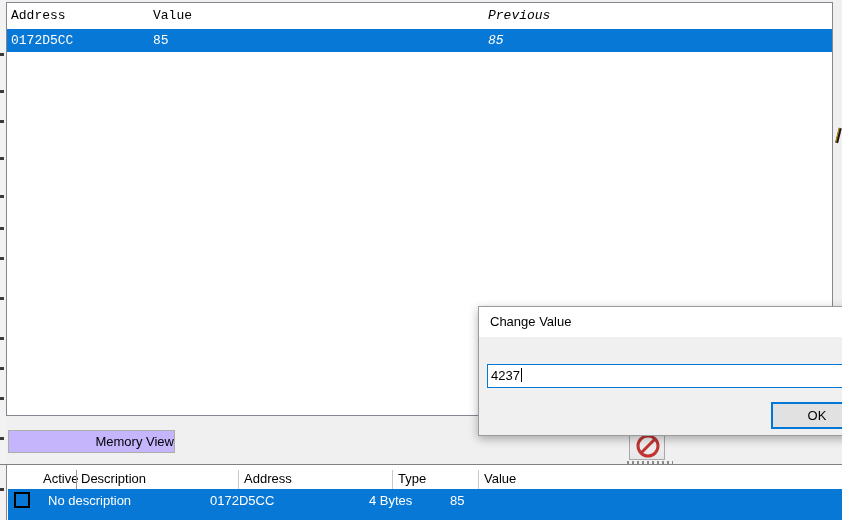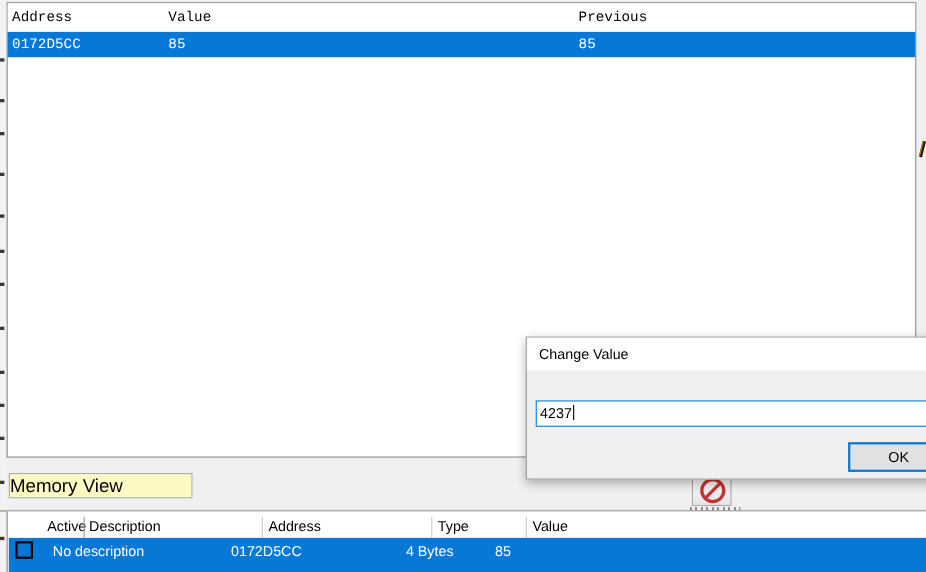--- a/index.html
+++ b/index.html
@@ -22,40 +22,40 @@
     left:6px; top:2px; width:827px; height:414px;
     background:#fff; border:1px solid #828790;
   }
   .found-header {
     position:absolute; left:0; top:0; right:0; height:26px;
     background:#fff; font-family:"Liberation Mono", monospace; font-size:13px;
   }
   .found-header span { position:absolute; top:5px; }
   .fh-address { left:4px; }
   .fh-value   { left:146px; }
-  .fh-prev    { left:519px; }
+  .fh-prev    { left:481px;font-style:italic; }
   .found-row {
     position:absolute; left:0; top:26px; right:0; height:23px;
     background:#0878d7; color:#fff;
     font-family:"Liberation Mono", monospace; font-size:13px;
   }
   .found-row span { position:absolute; top:4px; }
 
   
   .cutoff-glyph {
     left:837px; top:128px; width:3px; height:15px;
     background:#1a1a1a; transform:rotate(14deg);
     border-left:1px solid #c8860a;
   }
 
   
   .memview-btn {
     left:8px; top:430px; width:167px; height:23px;
-    background:#fef9c3; border:1px solid #adadad;
-    text-align:left; line-height:21px; font-size:17px; cursor:default;
+    background:#c4b5fd; border:1px solid #adadad;
+    text-align:right; line-height:21px; font-size:13px; cursor:default;
   }
 
   
   .noentry-box {
     left:629px; top:428px; width:36px; height:32px;
     background:linear-gradient(#fbfbfb,#e6e6e6); border:1px solid #a9a9a9;
   }
   
   .grip {
     left:627px; top:461px; width:46px; height:3px;

